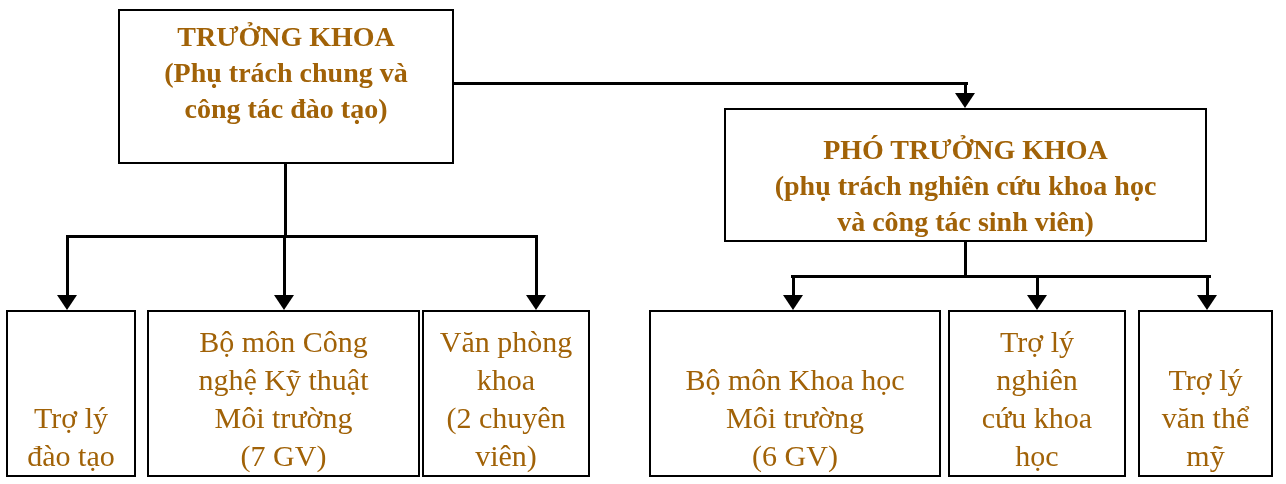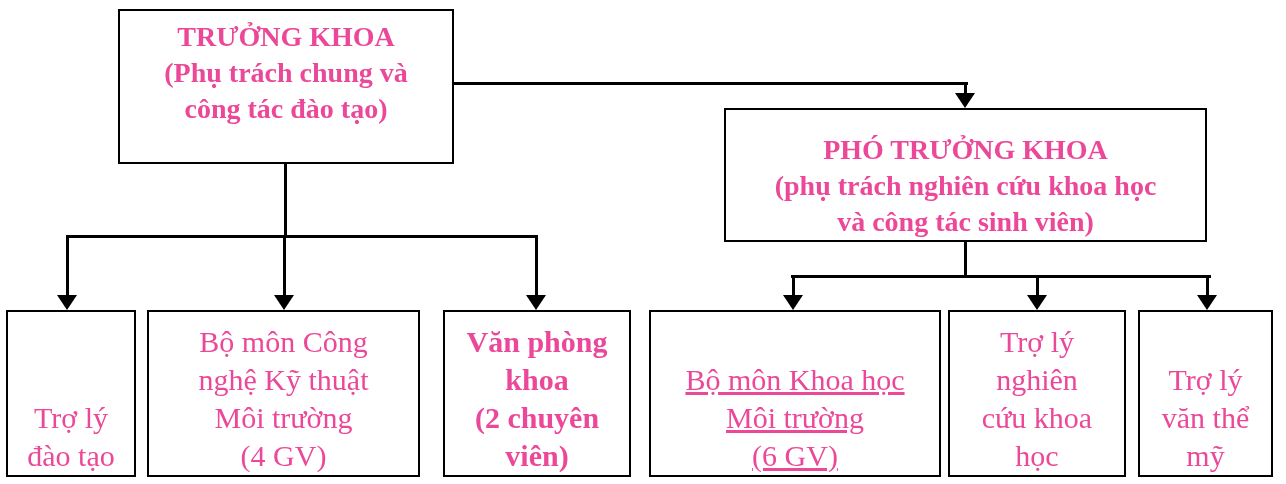--- a/index.html
+++ b/index.html
@@ -2,21 +2,21 @@
 <html><head>
 <meta charset="utf-8">
 <style>
   html, body { margin: 0; padding: 0; background: #ffffff; }
   .canvas {
     position: relative;
     width: 1286px;
     height: 484px;
     background: #ffffff;
     font-family: "Liberation Serif", "DejaVu Serif", serif;
-    color: #ec4899;
+    color: #a16207;
     overflow: hidden;
   }
   .node {
     position: absolute;
     box-sizing: border-box;
     border: 2px solid #000000;
     background: #ffffff;
     display: flex;
     align-items: flex-end;
     justify-content: center;
@@ -34,22 +34,22 @@
     border-left: 10px solid transparent;
     border-right: 10px solid transparent;
     border-top: 15px solid #000000;
   }
 
   
   .box-dean        { left: 118px; top: 9px;   width: 336px; height: 155px; }
   .box-vice-dean   { left: 724px; top: 108px; width: 483px; height: 134px; }
   .box-c1 { left: 6px;    top: 310px; width: 130px; height: 167px; }
   .box-c2 { left: 147px;  top: 310px; width: 273px; height: 167px; }
-  .box-c3 { left: 443px;  top: 310px; width: 188px; height: 167px; font-weight: bold; }
-  .box-c4 { left: 649px;  top: 310px; width: 292px; height: 167px; text-decoration: underline; }
+  .box-c3 { left: 422px;  top: 310px; width: 168px; height: 167px; }
+  .box-c4 { left: 649px;  top: 310px; width: 292px; height: 167px; }
   .box-c5 { left: 948px;  top: 310px; width: 178px; height: 167px; }
   .box-c6 { left: 1138px; top: 310px; width: 135px; height: 167px; }
 
   
   .ln-dean-to-vice-h   { left: 454px; top: 82px;  width: 514px; height: 3px; }
   .ln-dean-to-vice-v   { left: 964px; top: 82px;  width: 3px;   height: 13px; }
   .ah-into-vice        { left: 955px; top: 93px; }
 
   .ln-dean-v           { left: 284px; top: 163px; width: 3px;   height: 75px; }
   .ln-dean-h           { left: 66px;  top: 235px; width: 472px; height: 3px; }
@@ -88,21 +88,21 @@
 
   <div class="node child-node box-c1">
     <span class="node-label">Trợ lý
 đào tạo</span>
   </div>
 
   <div class="node child-node box-c2">
     <span class="node-label">Bộ môn Công
 nghệ Kỹ thuật
 Môi trường
-(4 GV)</span>
+(7 GV)</span>
   </div>
 
   <div class="node child-node box-c3">
     <span class="node-label">Văn phòng
 khoa
 (2 chuyên
 viên)</span>
   </div>
 
   <div class="node child-node box-c4">

